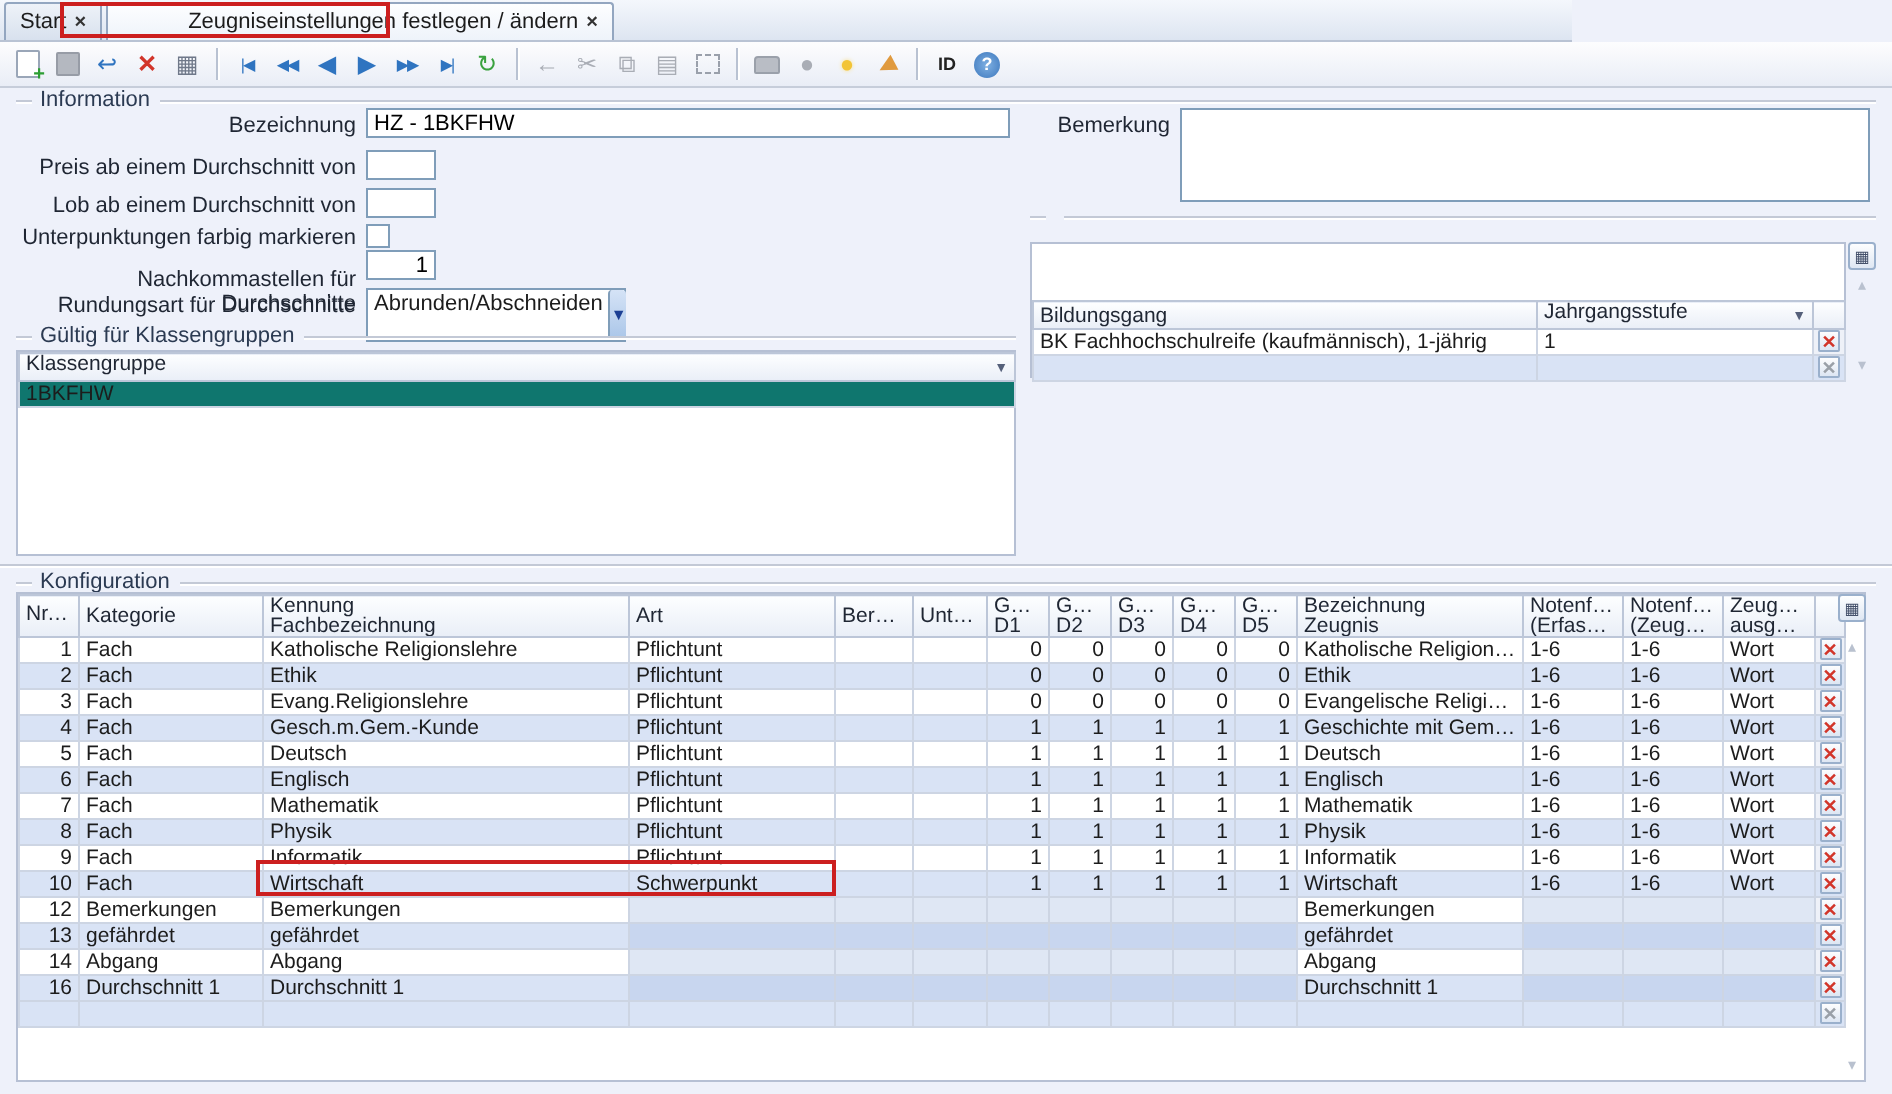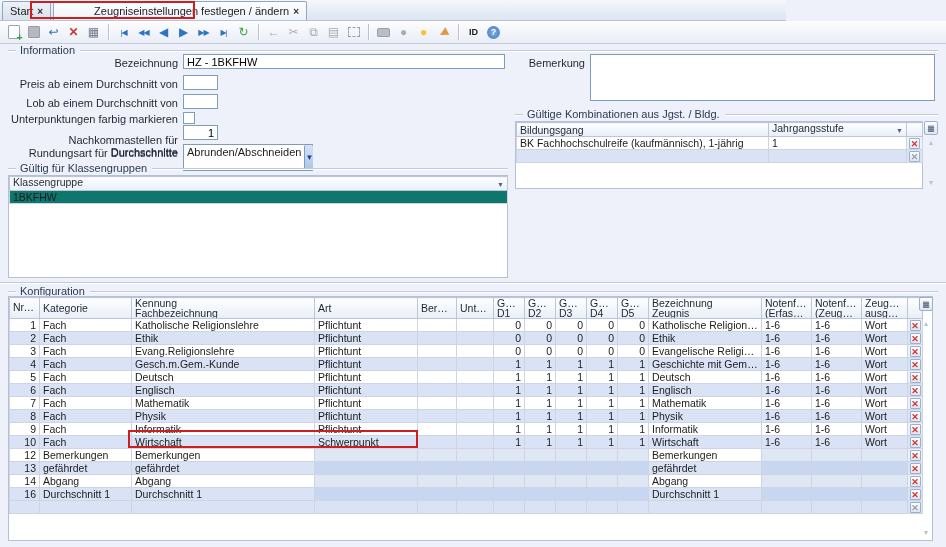--- a/index.html
+++ b/index.html
@@ -47,21 +47,21 @@
   .inp { position:absolute; border:1px solid #7f9db9; background:#fff; font-family:inherit;
          font-size:11px; padding:0 3px; }
   .cb { position:absolute; width:12px; height:12px; border:1px solid #7f9db9; background:#fff; }
   .ddwrap { position:absolute; border:1px solid #7f9db9; background:#fff; display:flex; }
   .ddtext { flex:1; padding:1px 3px; }
   .ddbtn { width:15px; background:linear-gradient(#d5e3f6,#a9c5e8); border-left:1px solid #7f9db9;
            border-radius:2px; color:#1c3f94; font-size:8px; display:flex; align-items:center; justify-content:center; }
 
   
   table { border-collapse:collapse; table-layout:fixed; background:#fff; font-size:10.5px; }
-  .grid { border:1px solid #b6c0d4; }
+  .grid { border:1px solid #b6c0d4;margin-top:28px; }
   th,td { border:1px solid #cdd5e3; padding:0 3px; overflow:hidden; white-space:nowrap;
           text-overflow:ellipsis; font-weight:normal; text-align:left; height:13px; line-height:12px; }
   thead th { background:linear-gradient(#fdfeff,#e9eef7); border-color:#bcc6d8; white-space:pre-line;
              vertical-align:middle; line-height:10px; color:#1f2633; }
   tbody tr:nth-child(even) td { background:#d9e3f5; }
   tr.locked td.dim { background:#dfe7f4; }
   tbody tr:nth-child(even).locked td.dim, tr.stripe td.dim { background:#c8d6ef; }
   tr.stripe td { background:#d9e3f5; }
   td.num, th.num { text-align:right; }
   .xbtn { display:inline-block; width:11px; height:11px; line-height:10px; text-align:center;
@@ -198,21 +198,20 @@
 <div class="ddwrap" style="left:183px; top:144px; width:130px; height:27px;">
   <span class="ddtext">Abrunden/Abschneiden</span>
   <span class="ddbtn">▼</span>
 </div>
 
 <div class="flabel" style="left:495px; top:57px; width:90px;">Bemerkung</div>
 <textarea class="inp" style="left: 590px; top: 54px; width: 345px; height: 47px; resize: none;"></textarea>
 
 <div class="sect" style="left:515px; top:108px; width:423px;">
   <span class="dash"></span>
-    <span>Gültige Kombinationen aus Jgst. / Bldg.</span>
     <span class="line"></span>
 </div>
 
 <div class="whitebox" style="left:515px; top:121px; width:408px; height:68px;">
   <table class="grid" style="width:406px; border:none;">
     <colgroup>
         <col style="width:252px">
         <col style="width:138px">
         <col style="width:16px">
       </colgroup>

